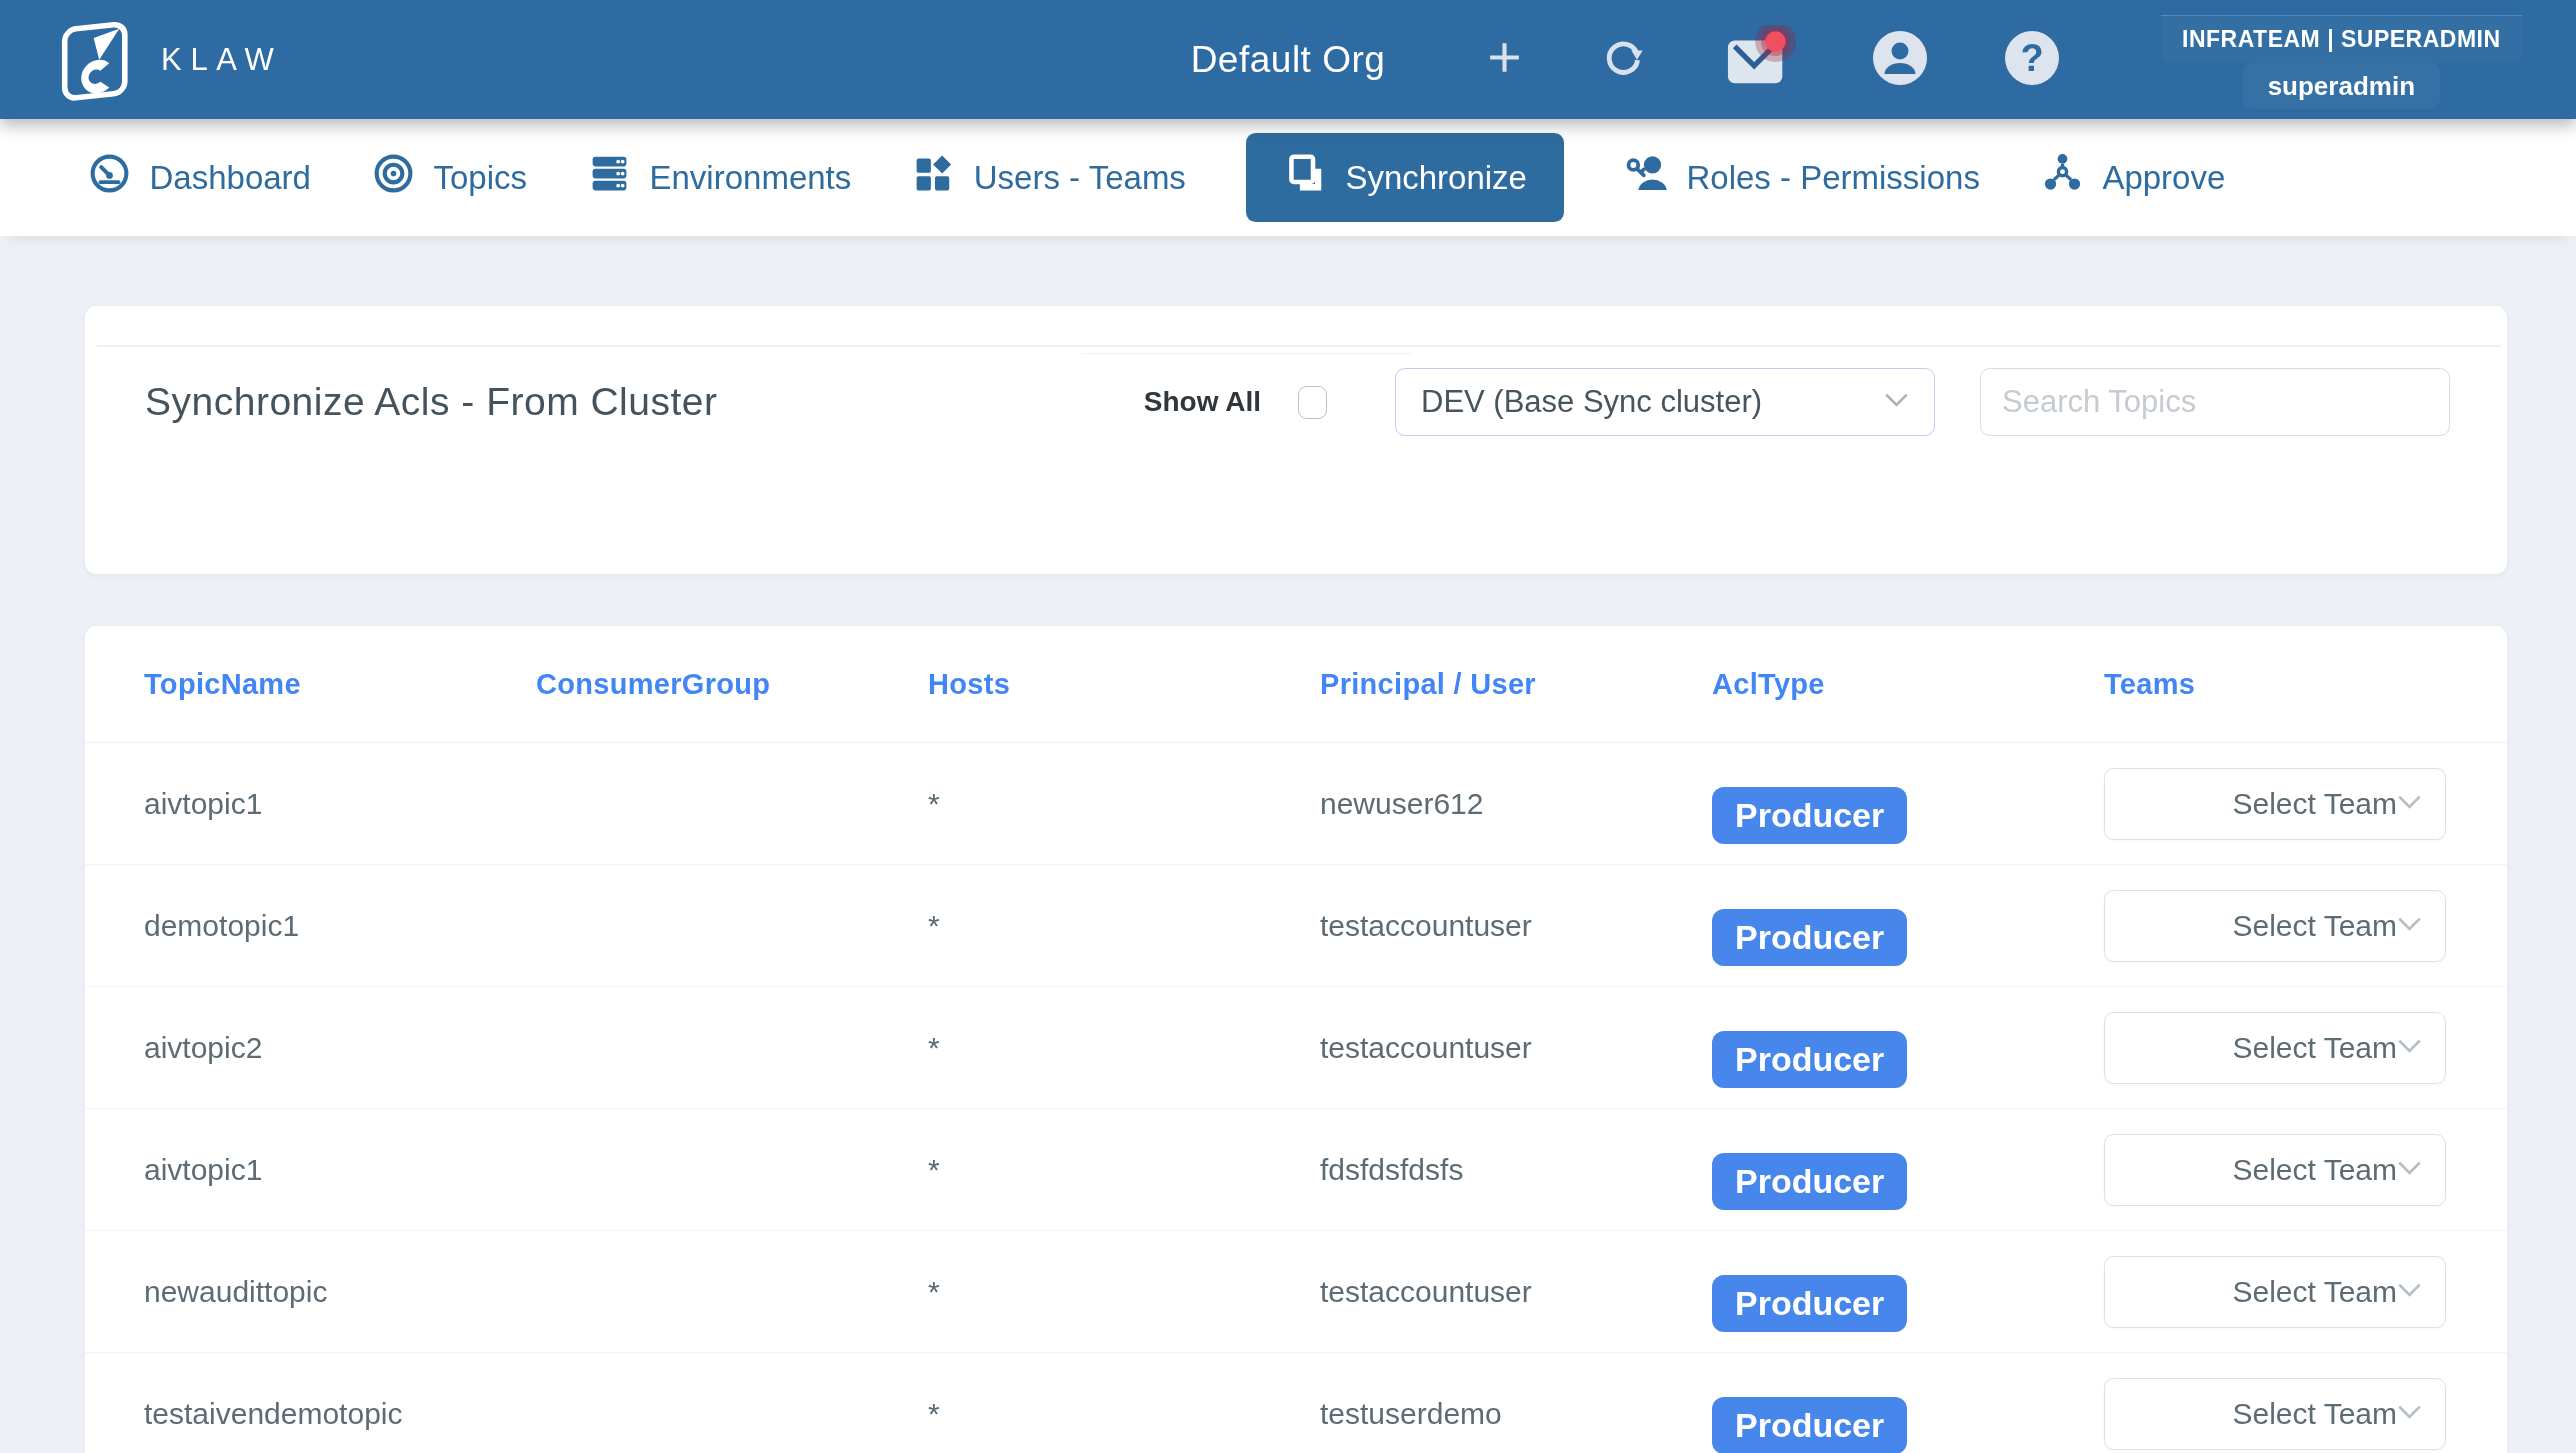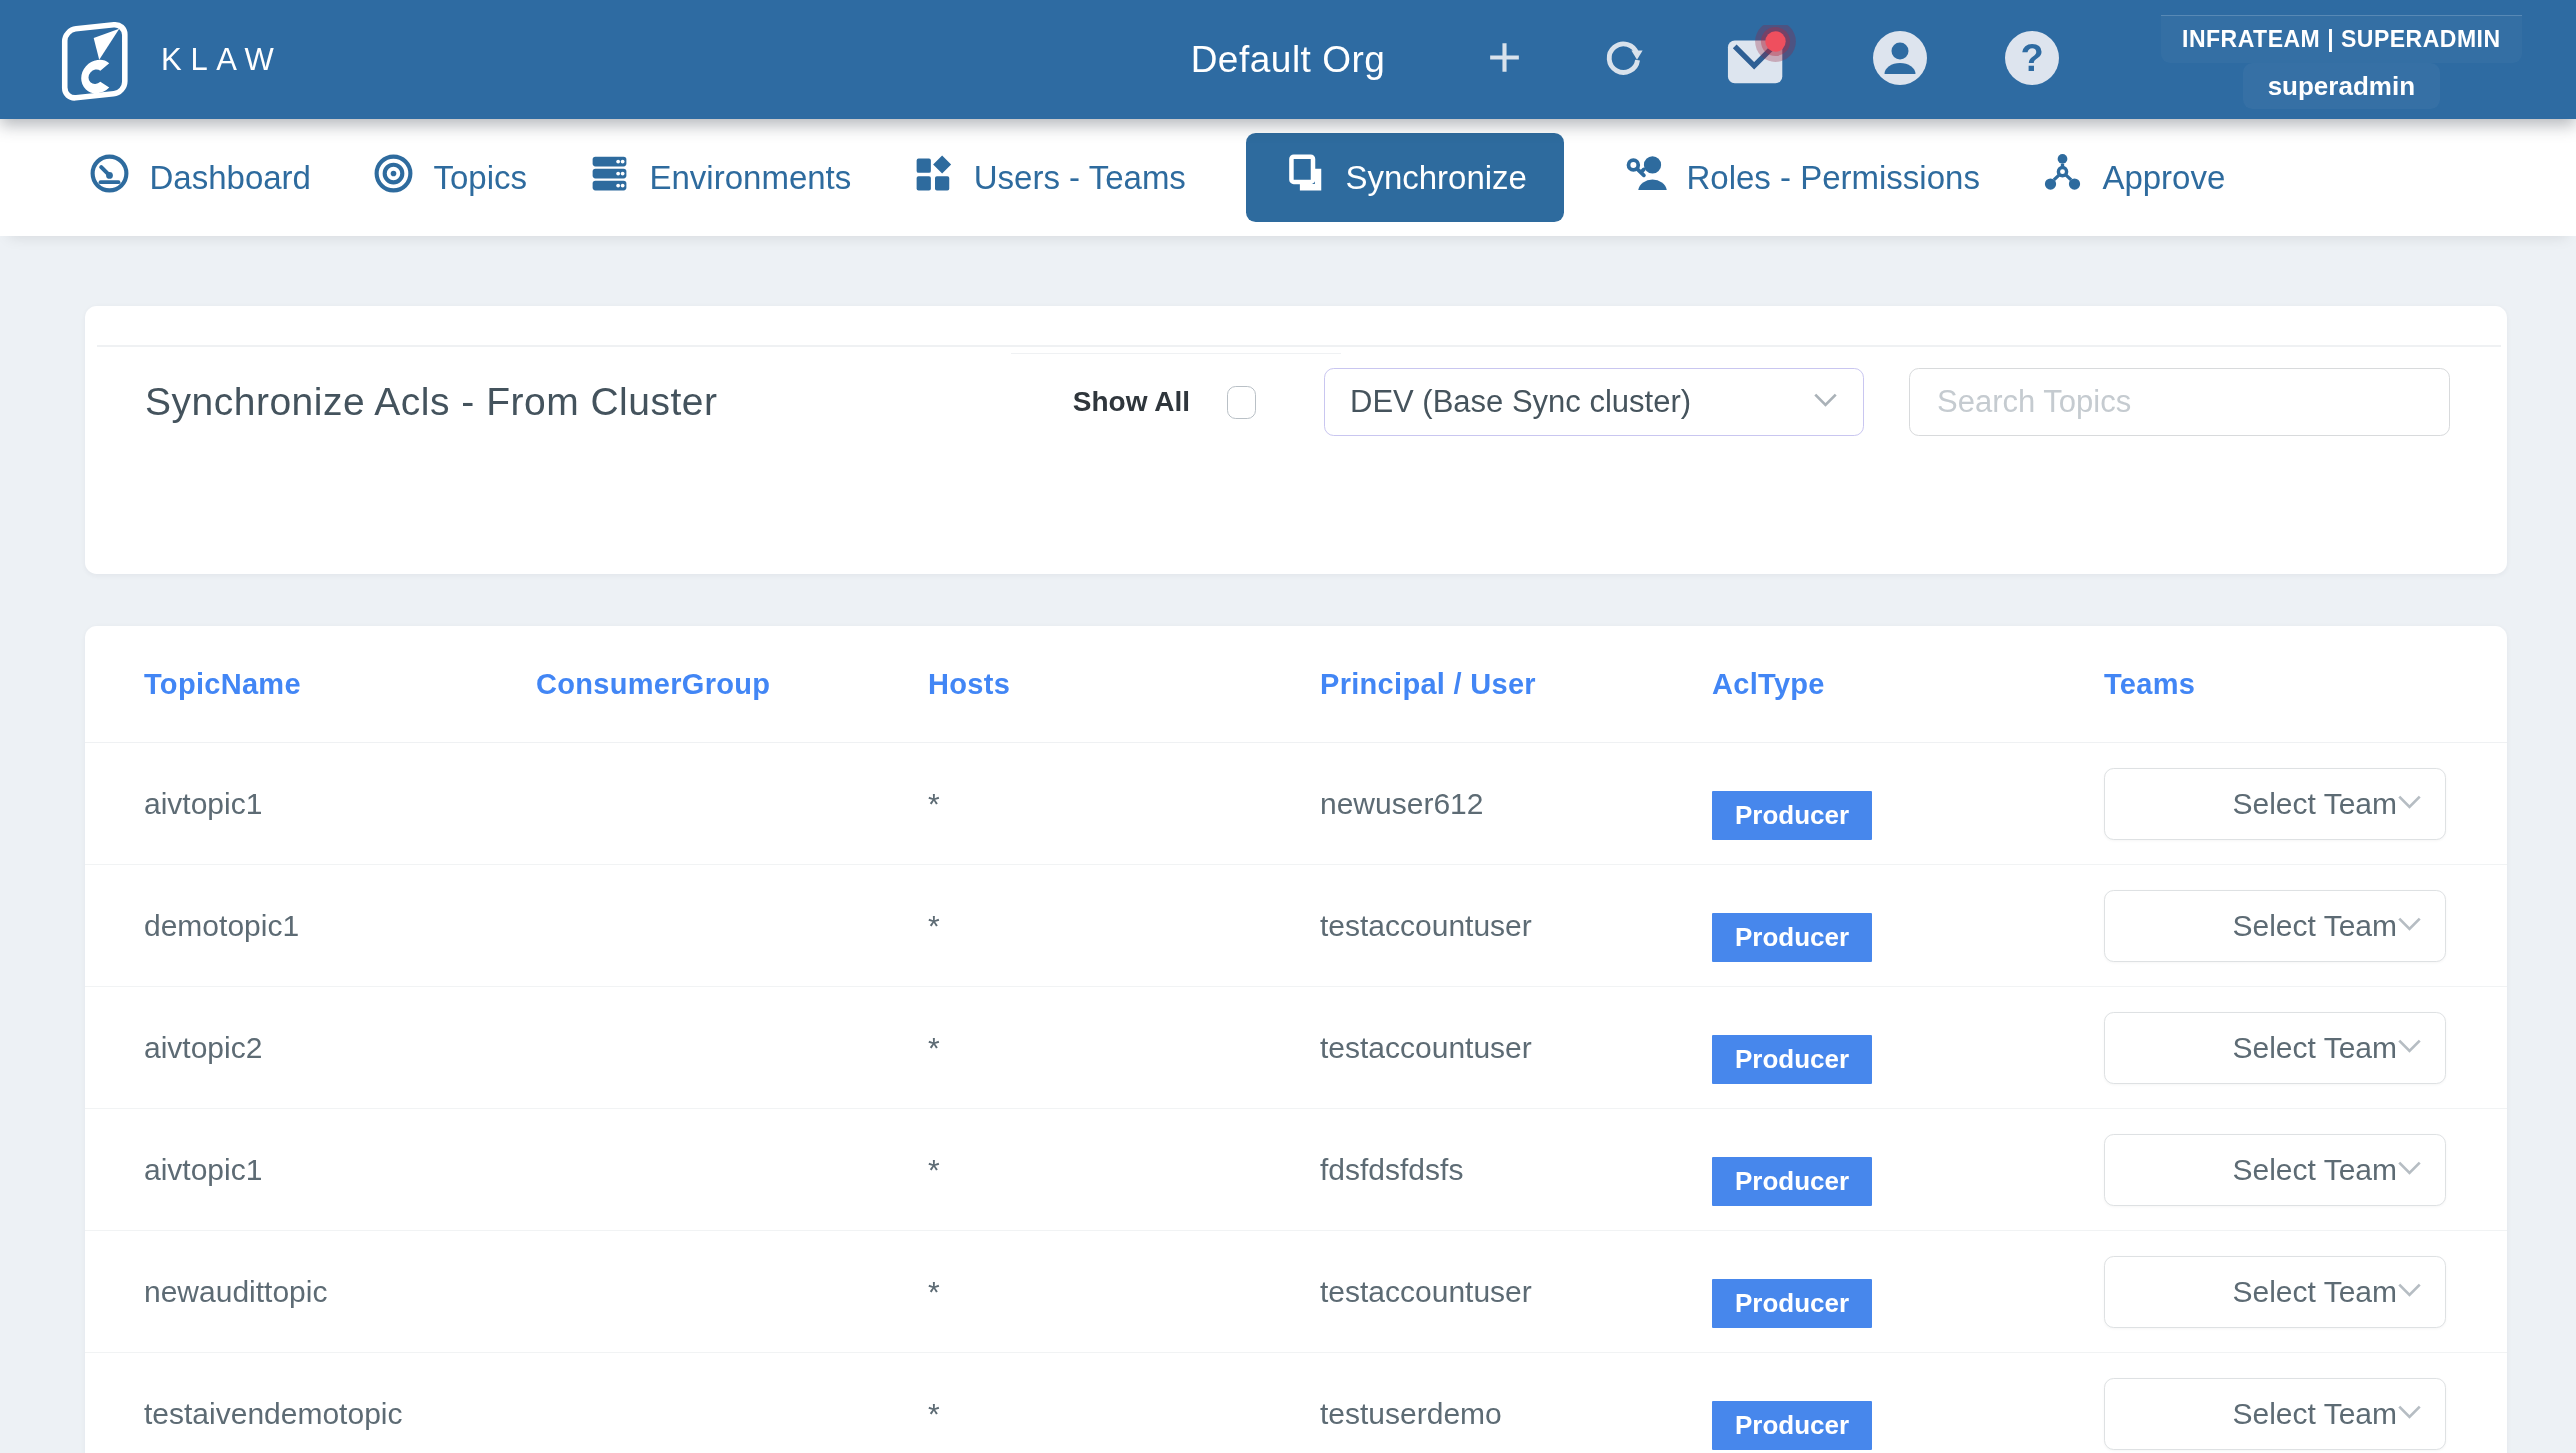--- a/index.html
+++ b/index.html
@@ -78,38 +78,38 @@
     border:1.9px solid #b9c0c6; border-radius:8.7px; background:#fff; cursor:pointer;
   }
   .select-box {
     height:68px; border-radius:9.7px; background:#fff; display:flex; align-items:center;
     justify-content:space-between; padding:0 25px; cursor:pointer;
   }
   .cluster-select { width:540px; border:1.9px solid #c9c6f0; margin-right:45px; }
   .cluster-select .sel-text { font-size:31px; color:#46545d; }
   .sel-chevron { color:#aab2b8; flex:none; }
   .search-input {
-    width:541px; height:68px; border:1.9px solid #d8dadc; border-radius:9.7px;
-    font-size:31px; color:#15803d; padding:0 27px; outline:none;
+    width:470px; height:68px; border:1.9px solid #d8dadc; border-radius:9.7px;
+    font-size:31px; color:#15803d; padding:0 21px; outline:none;
     font-family:inherit;
   }
   .search-input::placeholder { color:#c5cbd0; }
 
   .table-card { margin-top:52px; height:981px; overflow:hidden; }
   .tgrid-head, .tgrid-row {
     display:grid; grid-template-columns:392px 392px 392px 392px 392px auto;
     align-items:center; padding-left:59px; padding-right:29px;
   }
   .tgrid-head { height:117px; border-bottom:1.9px solid var(--hairline); }
   .th { font-size:29px; font-weight:600; color:var(--hdrblue); letter-spacing:0.3px; }
   .tgrid-row { height:122px; border-bottom:1.9px solid #f1f3f4; }
   .td { font-size:30px; color:var(--rowtext); }
   .badge {
-    display:inline-block; background:var(--badge); color:#fff; font-size:26px; font-weight:600;
-    padding:8.7px 23px; border-radius:1px; justify-self:start;margin-top:24px;
+    display:inline-block; background:var(--badge); color:#fff; font-size:34px; font-weight:600;
+    padding:8.7px 23px; border-radius:12px; justify-self:start;margin-top:24px;
   }
   .team-select {
     width:342px; height:72px; border:1.9px solid #dee1e3; border-radius:9.7px;
     display:flex; align-items:center; justify-content:flex-end; padding:0 23px;
     background:#fff; cursor:pointer; box-shadow:0 1px 2.9px rgba(0,0,0,.04);
   }
   .team-select .sel-text { font-size:30px; color:var(--rowtext); }
   .team-select .sel-chevron { color:#b6bdc3; }
 </style>
 </head>

